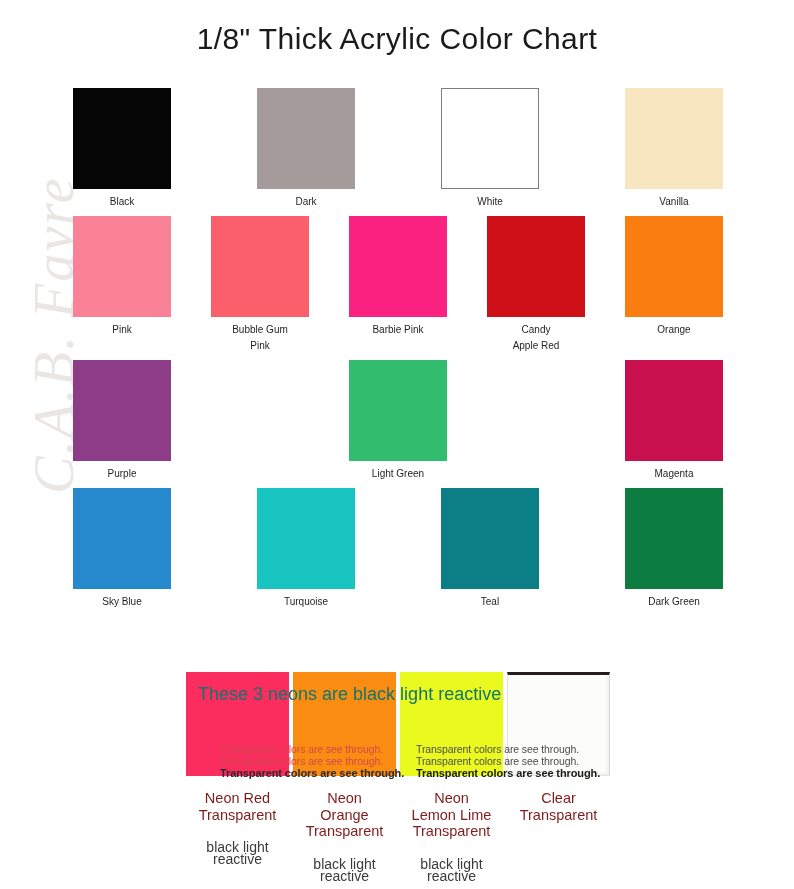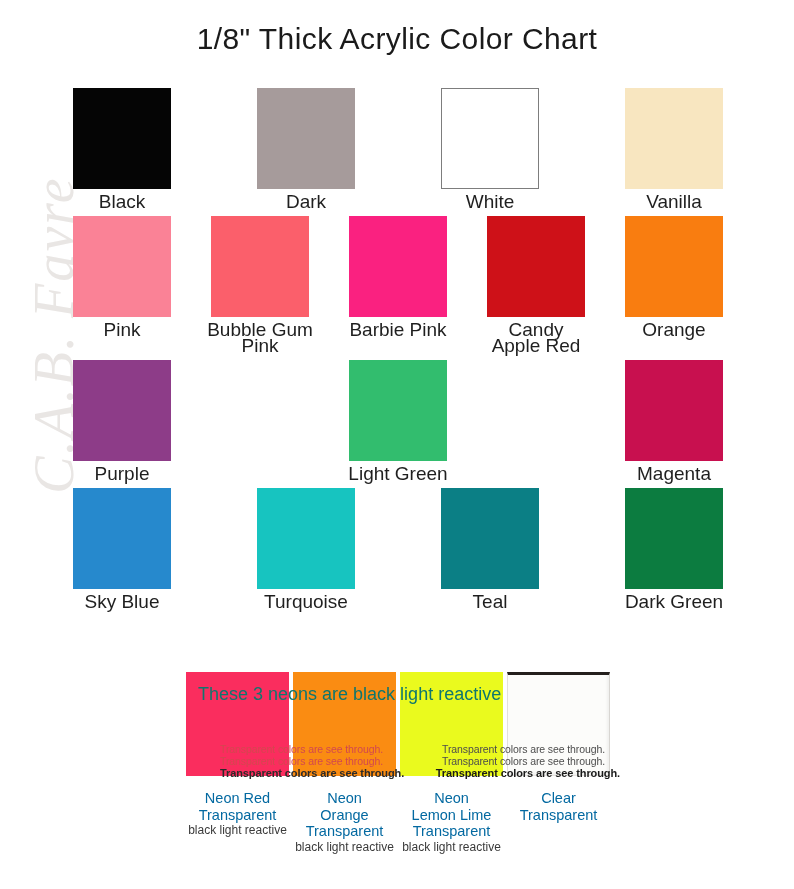--- a/index.html
+++ b/index.html
@@ -72,21 +72,21 @@
   .swatch-chip {
     width: 98px;
     height: 101px;
     box-sizing: border-box;
   }
   .swatch-chip.bordered {
     border: 1px solid #7d7d7d;
   }
   .swatch-label {
     margin-top: 5px;
-    font-size: 19px;
+    font-size: 10px;
     line-height: 16px;
     text-align: center;
     color: #1f1f1f;
     white-space: pre-line;
   }
 
   
   #neon-section {
     position: absolute;
     left: 184px;
@@ -138,21 +138,20 @@
     width: 400px;
     z-index: 5;
     pointer-events: none;
   }
   .st-line {
     display: flex;
     font-size: 10.5px;
     line-height: 11.5px;
     white-space: nowrap;
     letter-spacing: -0.1px;
-    gap: 26px;
   }
   .st-line .st-left {
     width: 196px;
   }
   .st-a .st-left { color: #d2484f; }
   .st-a .st-right { color: #4d4d4d; }
   .st-b .st-left { color: #d2484f; }
   .st-b .st-right { color: #4d4d4d; }
   .st-c {
     font-size: 11px;
@@ -169,28 +168,28 @@
     width: 430px;
     display: flex;
   }
   .neon-label-cell {
     width: 107px;
     text-align: center;
   }
   .neon-label-main {
     font-size: 14.5px;
     line-height: 16.5px;
-    color: #0369a1;
+    color: #7f1d1d;
     white-space: pre-line;
   }
   .neon-label-sub {
-    font-size: 12px;
+    font-size: 14px;
     line-height: 12px;
     color: #3a3a3a;
-    margin-top: 1px;
+    margin-top: 18px;
   }
 </style>
 </head>
 <body>
 
 <div id="watermark">
   <span>C.A.B. Fayre</span>
 </div>
 
 <div id="chart-title">1/8" Thick Acrylic Color Chart</div>

